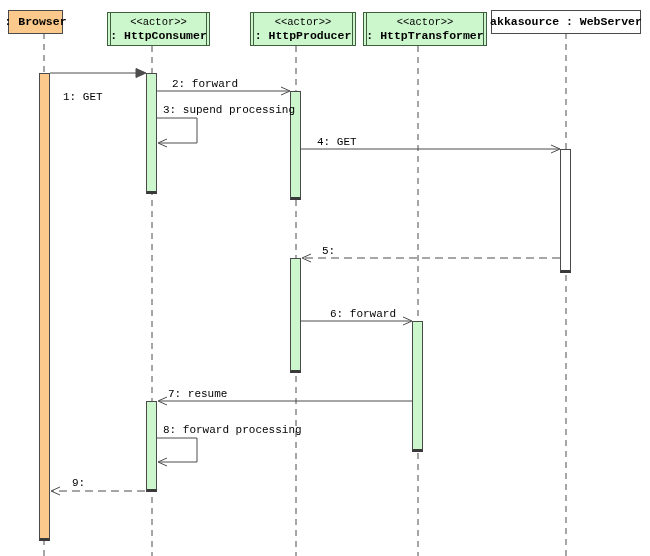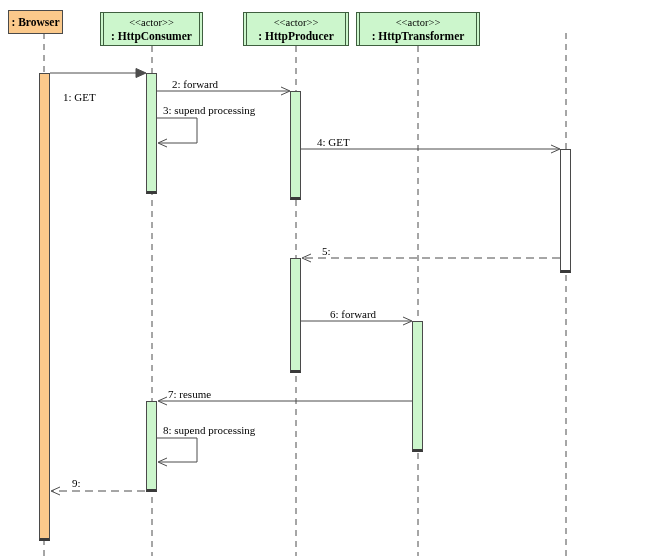--- a/index.html
+++ b/index.html
@@ -1,21 +1,21 @@
 <!DOCTYPE html>
 <html><head>
 <meta charset="utf-8">
 <style>
   html, body { margin: 0; padding: 0; background: #ffffff; }
   .canvas {
     position: relative;
     width: 650px;
     height: 556px;
     background: #ffffff;
-    font-family: Liberation Serif, serif;
+    font-family: Liberation Mono, monospace;
     overflow: hidden;
   }
   svg.layer { position: absolute; left: 0; top: 0; width: 650px; height: 556px; }
   .layer-lifelines { z-index: 1; }
   .layer-arrows { z-index: 3; }
 
   
   .head {
     position: absolute;
     box-sizing: border-box;
@@ -37,20 +37,21 @@
   }
   .head .stereo {
     font-size: 10.5px;
     color: #000000;
     white-space: nowrap;
     line-height: 13px;
   }
   .head.actor {
     background: #ccf6cc;
     border-color: #3f5f3f;
+    margin-left: 7px;
   }
   .head.actor::before, .head.actor::after {
     content: "";
     position: absolute;
     top: 0; bottom: 0;
     width: 0;
     border-left: 1px solid #3f5f3f;
   }
   .head.actor::before { left: 2px; }
   .head.actor::after  { right: 2px; }
@@ -160,24 +161,27 @@
   <div class="head actor" style="left:243px; top:12px; width:106px; height:34px;">
     <span class="stereo">&lt;&lt;actor&gt;&gt;</span>
     <span class="name">: HttpProducer</span>
   </div>
 
   <div class="head actor" style="left:356px; top:12px; width:124px; height:34px;">
     <span class="stereo">&lt;&lt;actor&gt;&gt;</span>
     <span class="name">: HttpTransformer</span>
   </div>
 
+  <div class="head server" style="left:491px; top:10px; width:150px; height:24px;">
+    <span class="name">akkasource : WebServer</span>
+  </div>
 
   <span class="msg-label" style="left:63px;  top:60px;margin-top:31px;">1: GET</span>
   <span class="msg-label" style="left:172px; top:78px;">2: forward</span>
   <span class="msg-label" style="left:163px; top:104px;">3: supend processing</span>
   <span class="msg-label" style="left:317px; top:136px;">4: GET</span>
   <span class="msg-label" style="left:322px; top:245px;">5:</span>
   <span class="msg-label" style="left:330px; top:308px;text-align:right;">6: forward</span>
   <span class="msg-label" style="left:168px; top:388px;">7: resume</span>
-  <span class="msg-label" style="left:163px; top:424px;">8: supend processing</span>
+  <span class="msg-label" style="left:163px; top:424px;">8: forward processing</span>
   <span class="msg-label" style="left:72px;  top:477px;">9:</span>
 
 </div>
 
 </body></html>

